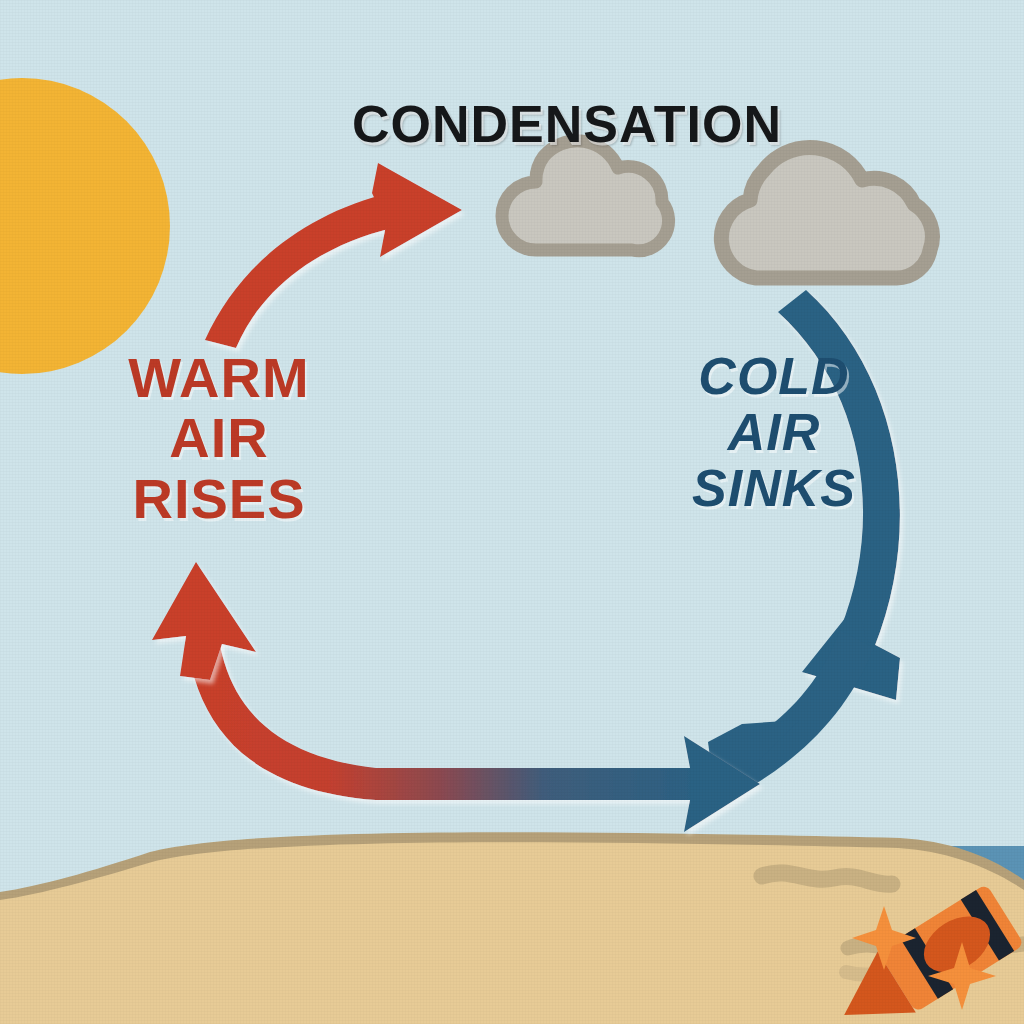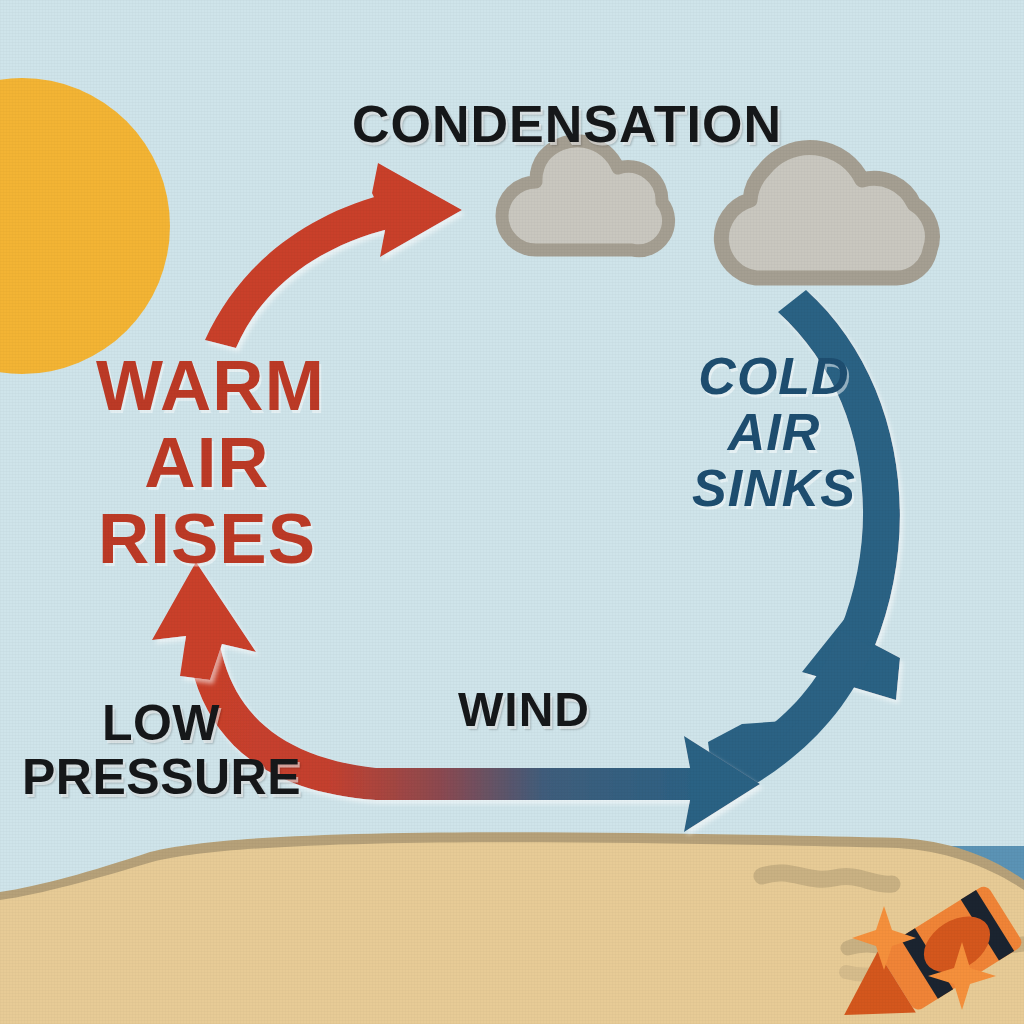--- a/index.html
+++ b/index.html
@@ -44,24 +44,24 @@
     color: #1e4e70;
     text-shadow: 2px 3px 0 rgba(255,255,255,0.5);
   }
   #lbl-condensation {
     left: 352px;
     top: 96px;
     font-size: 52px;
     letter-spacing: 1px;
   }
   #lbl-warm {
-    left: 96px;
+    left: 108px;
     top: 348px;
     width: 222px;
-    font-size: 71px;
+    font-size: 56px;
     letter-spacing: 1px;
   }
   #lbl-cold {
     left: 676px;
     top: 348px;
     width: 196px;
     font-size: 52px;
     letter-spacing: 1px;
     font-style: italic;
   }
@@ -209,19 +209,16 @@
   <div class="label black" id="lbl-condensation">CONDENSATION</div>
 
   <div class="label red" id="lbl-warm">WARM
 AIR
 RISES</div>
 
   <div class="label blue" id="lbl-cold">COLD
 AIR
 SINKS</div>
 
-  <div class="label black" id="lbl-low">LOW
-PRESSURE</div>
-
-  <div class="label black" id="lbl-wind">WIND</div>
+
 
   <div class="grain"></div>
 </div>
 
 </body></html>

